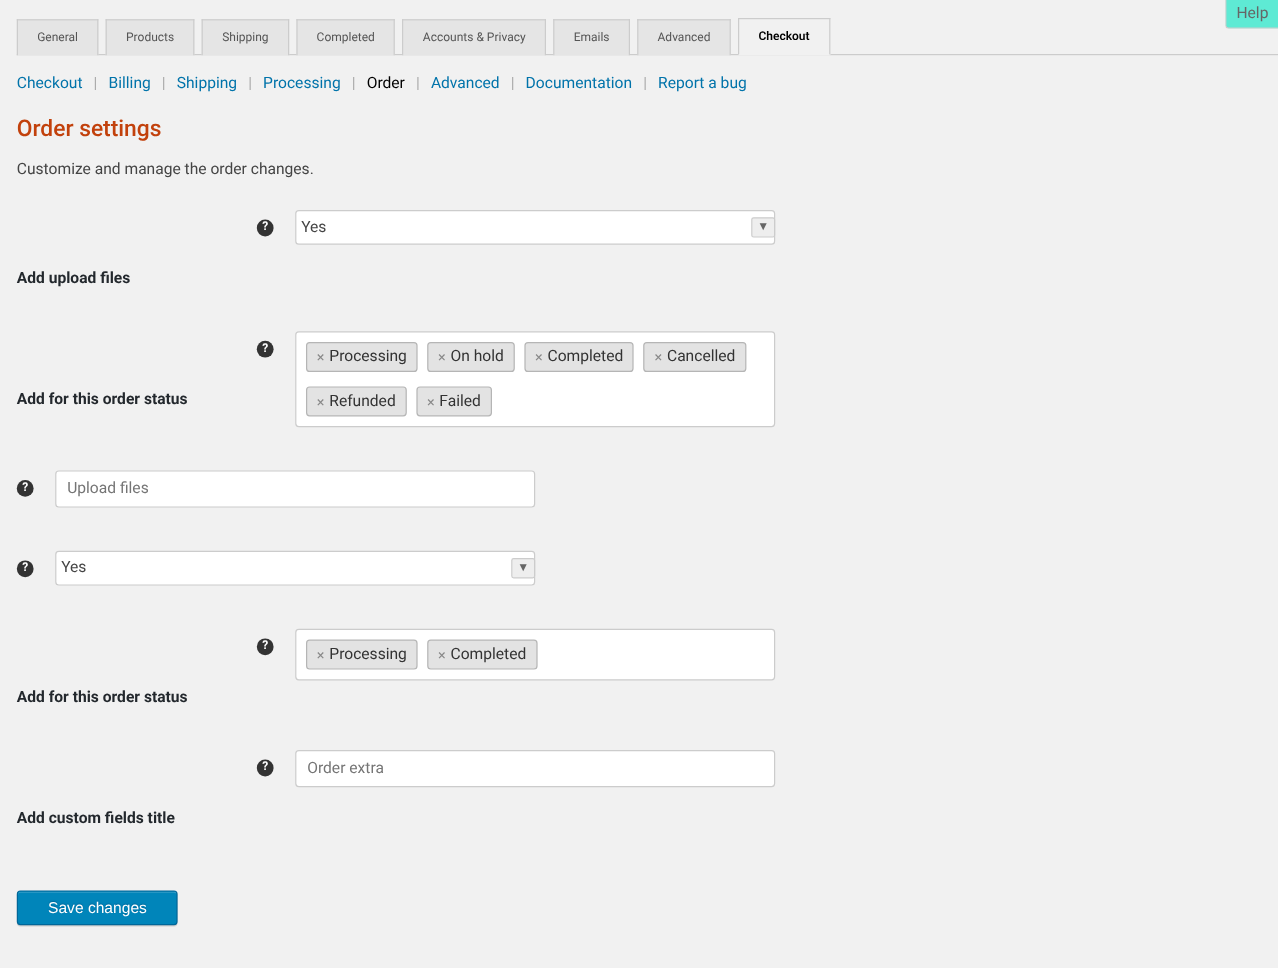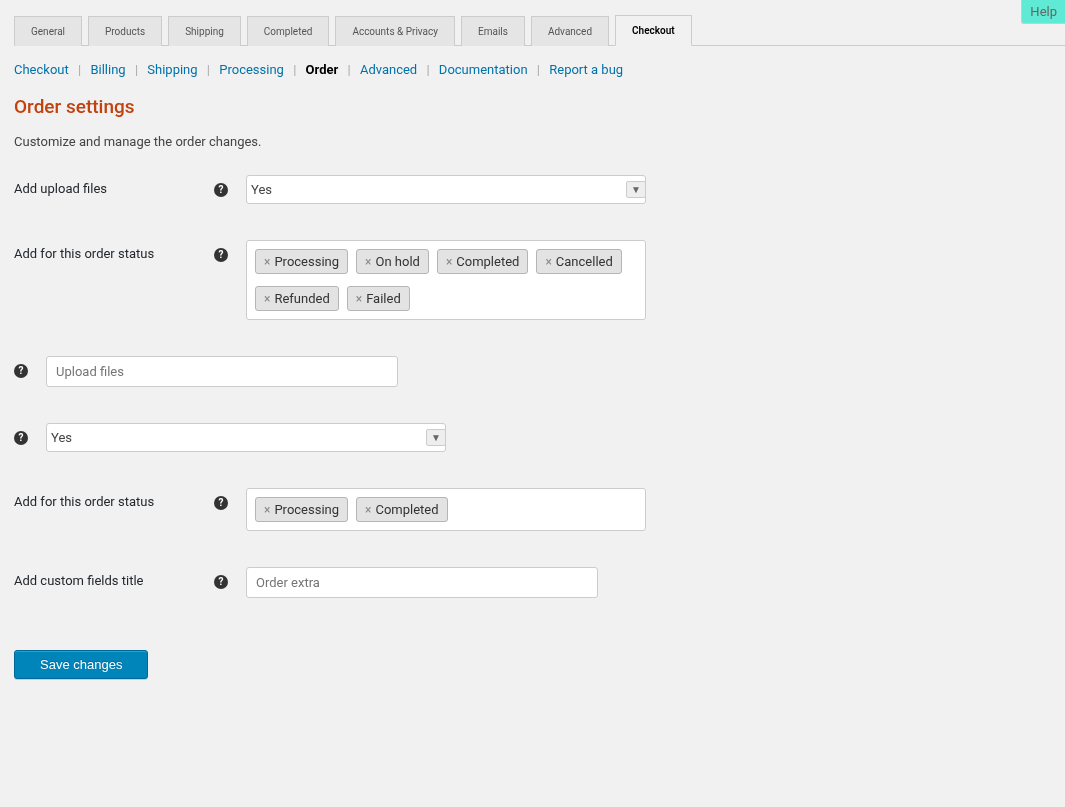--- a/index.html
+++ b/index.html
@@ -59,21 +59,21 @@
     margin: 16px 14px 0 14px;
     font-size: 13px;
   }
   .subtab {
     color: #0073aa;
     cursor: pointer;
     text-decoration: none;
   }
   .subtab.active {
     color: #000;
-    font-weight: 700;
+    font-weight: 400;
   }
   .sep {
     margin: 0 6px;
     color: #aaa;
   }
 
   .page-title {
     margin: 18px 14px 0 14px;
     font-size: 19px;
     font-weight: 500;
@@ -87,24 +87,25 @@
   .form {
     margin: 26px 14px 0 14px;
   }
   .form-row {
     display: flex;
     align-items: flex-start;
     margin-bottom: 36px;
   }
   .form-label {
     width: 200px;
-    font-weight: 400;
+    font-weight: 700;
     padding-top: 6px;
     font-size: 13px;
     color: #23282d;
+    margin-top: 44px;
   }
   .help-icon {
     width: 32px;
     padding-top: 6px;
   }
   .help-icon .circle {
     display: inline-flex;
     align-items: center;
     justify-content: center;
     width: 14px;
@@ -164,21 +165,21 @@
     gap: 4px;
     margin-bottom: 4px;
   }
   .tag .x {
     color: #888;
     font-size: 12px;
     cursor: pointer;
   }
 
   .text-input {
-    width: 352px;
+    width: 400px;
     background: #fff;
     border: 1px solid #ccc;
     border-radius: 3px;
     padding: 7px 9px;
     font-size: 13px;
     color: #c2410c;
     font-family: inherit;
   }
 
   .save-btn {

